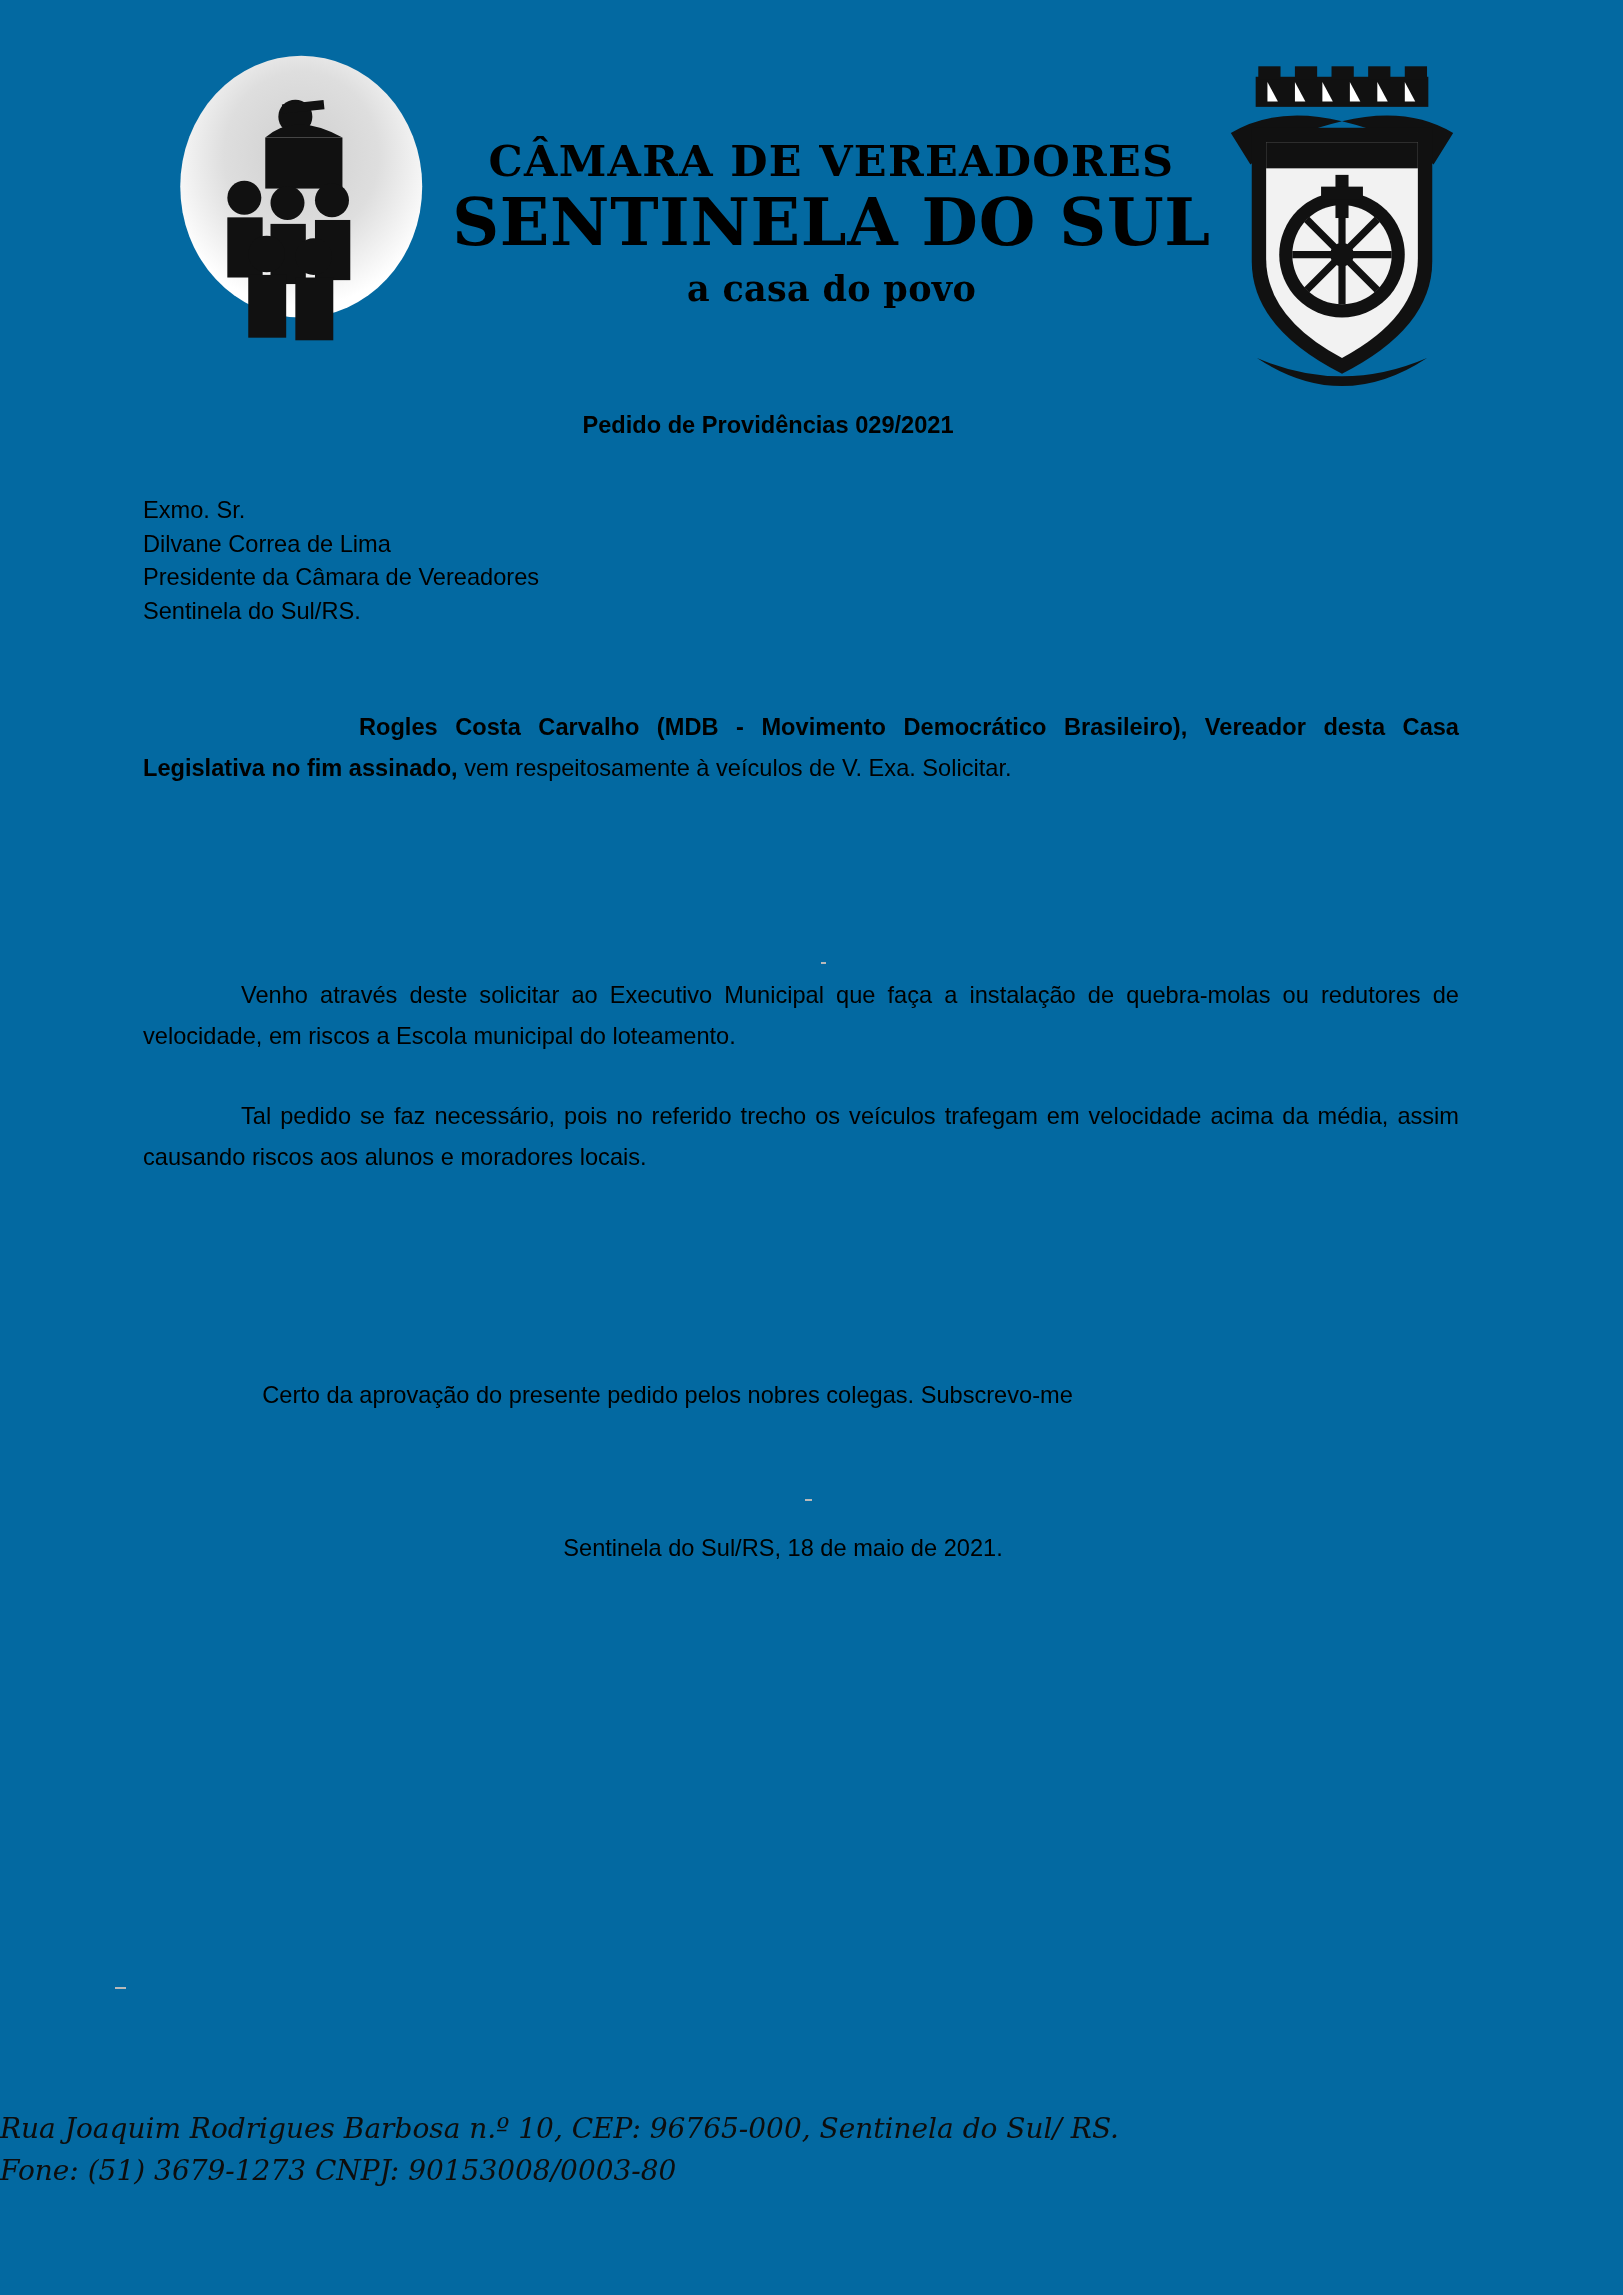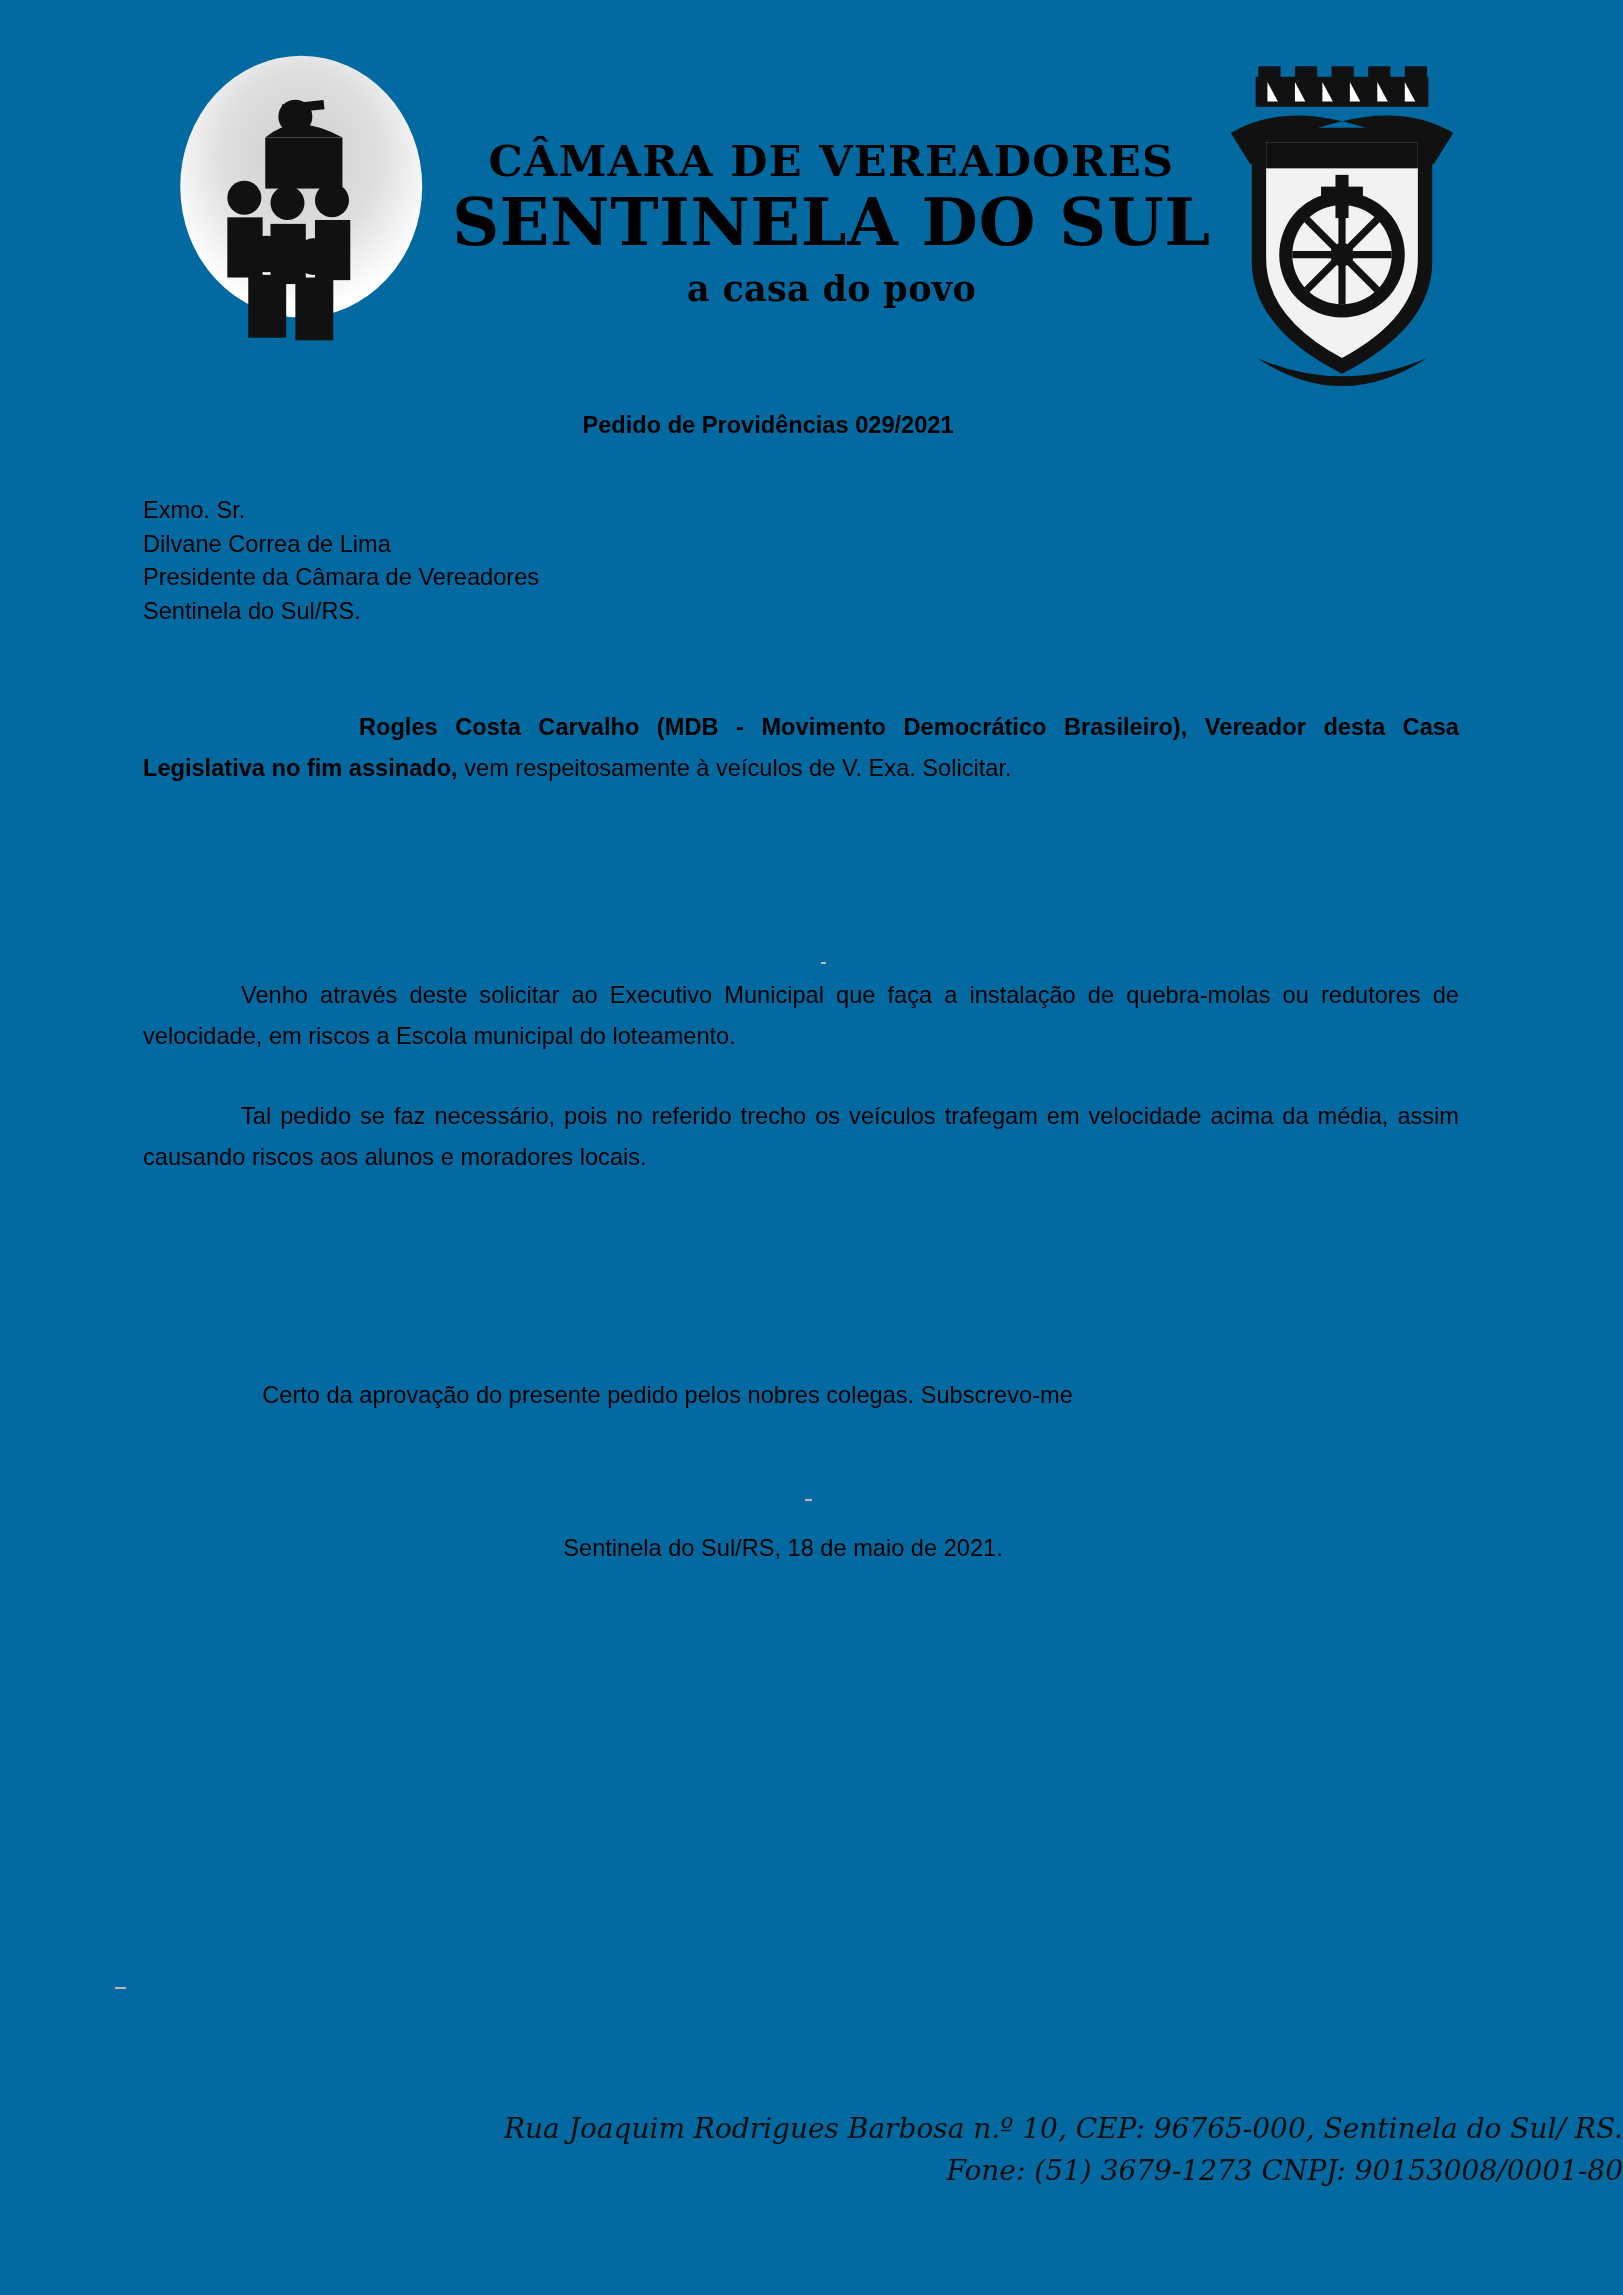--- a/index.html
+++ b/index.html
@@ -151,21 +151,21 @@
     font-size: 22px;
     margin-top: 2.6px;
   }
 
   
   .footer {
     position: absolute;
     left: 0;
     top: 2108px;
     width: 1623px;
-    text-align: right;
+    text-align: left;
     font-family: "DejaVu Serif", serif;
     font-style: italic;
     font-size: 28px;
     line-height: 1.5;
     color: #0d0d0d;
   }
   .footer div { white-space: nowrap; }
 
   
   .speck {
@@ -287,21 +287,21 @@
     <span class="indent"></span><span>Tal pedido se faz necessário, pois no referido trecho os veículos trafegam em velocidade acima da média, assim causando riscos aos alunos e moradores locais.</span>
   </div>
 
   <div class="para p4">Certo da aprovação do presente pedido pelos nobres colegas. Subscrevo-me</div>
 
   <div class="place-date">Sentinela do Sul/RS, 18 de maio de 2021.</div>
 
 
   <div class="footer">
     <div>Rua Joaquim Rodrigues Barbosa n.º 10, CEP: 96765-000,  Sentinela do Sul/ RS.</div>
-    <div>Fone: (51) 3679-1273 CNPJ: 90153008/0001-80</div>
+    <div>Fone: (51) 3679-1273 CNPJ: 90153008/0003-80</div>
   </div>
 
   <div class="speck" style="left:115px; top:1987px; width:10.5px; height:2px;"></div>
   <div class="speck" style="left:805px; top:1499px; width:6.5px; height:2px;"></div>
   <div class="speck" style="left:821px; top:962px; width:5.2px; height:2px;"></div>
 
 </div>
 
 
 </body></html>

